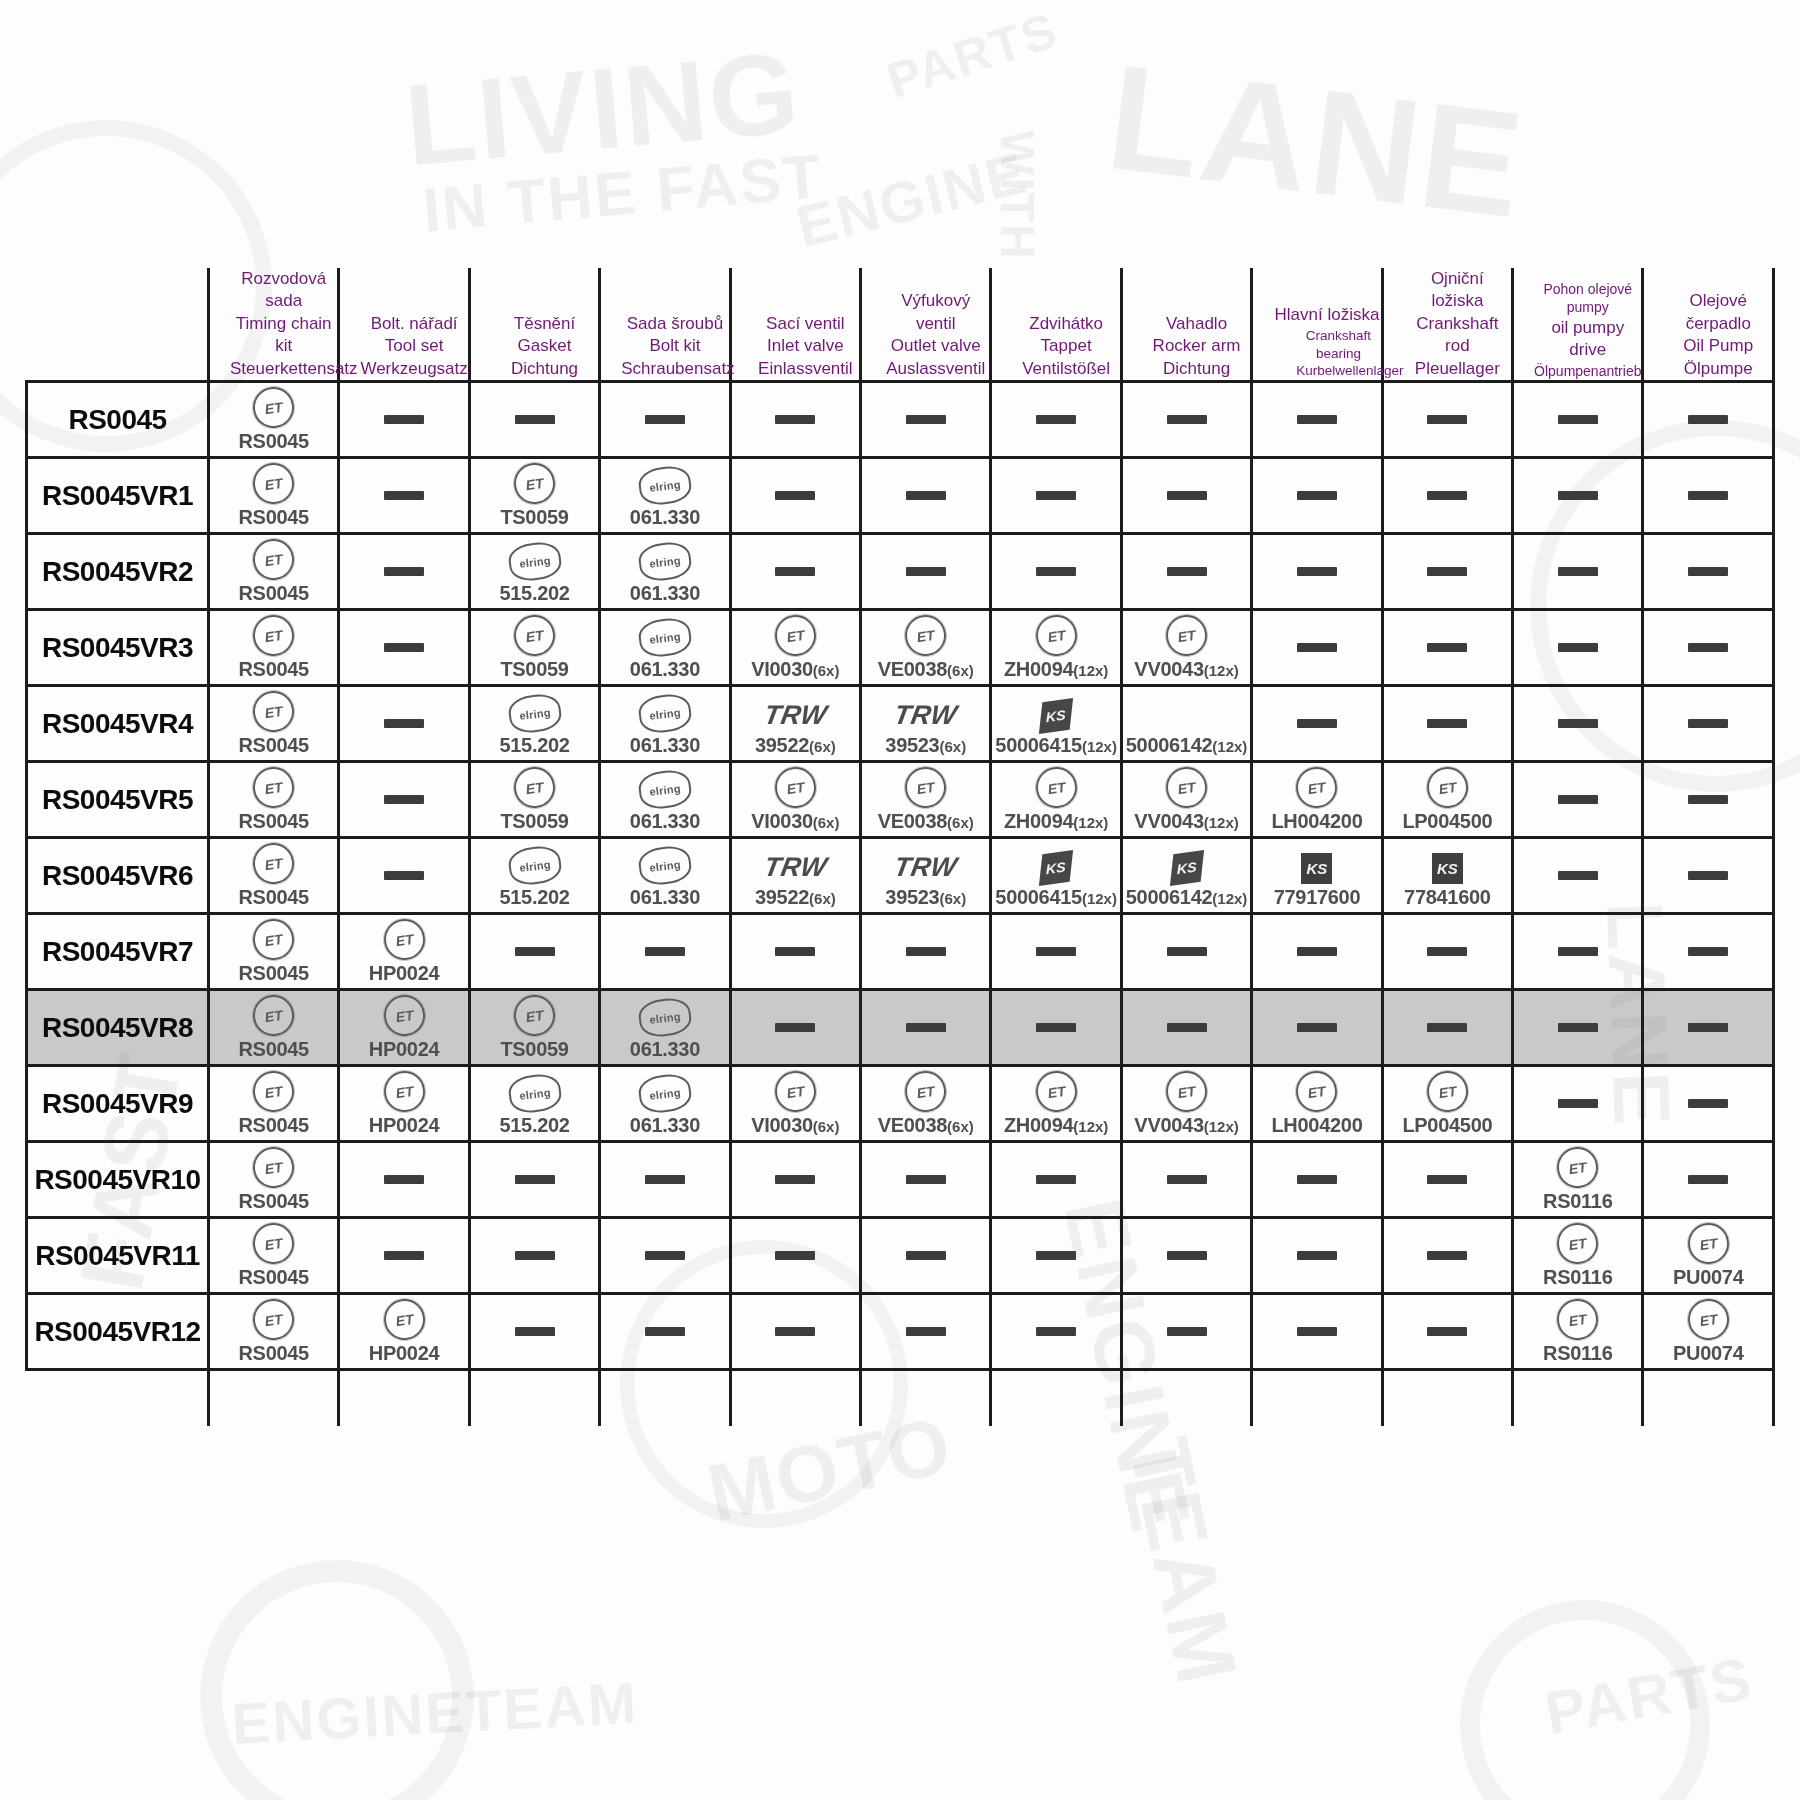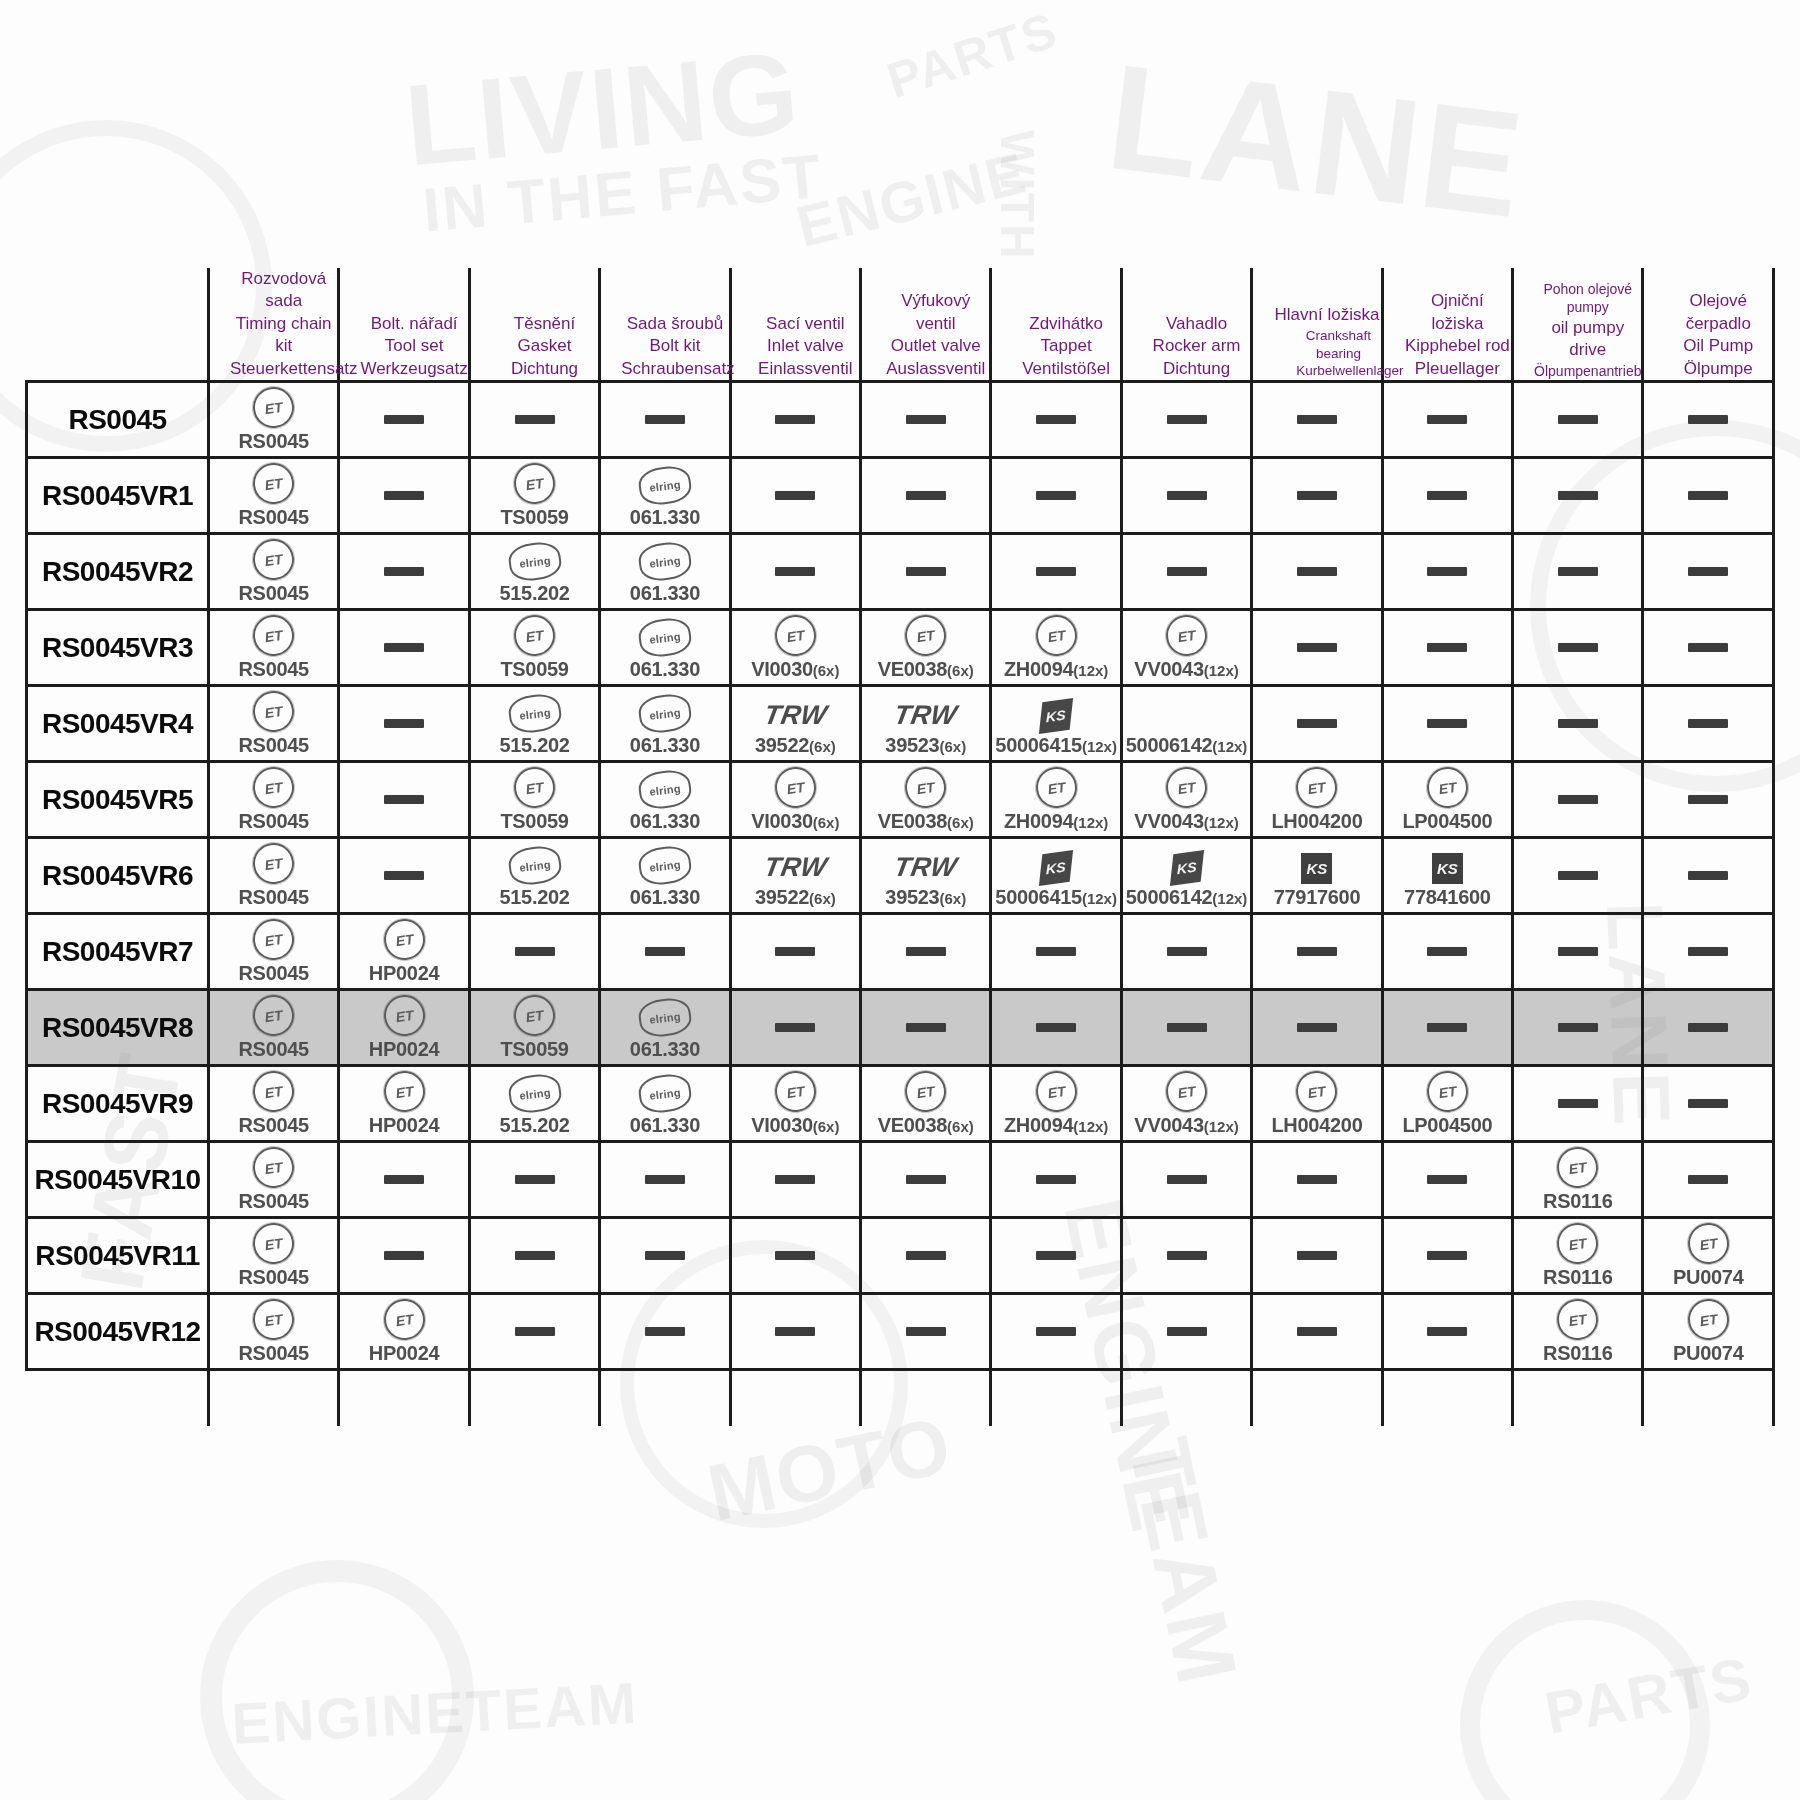--- a/index.html
+++ b/index.html
@@ -173,21 +173,21 @@
             <div class="hl hl2">Rocker arm</div>
             <div class="hl hl3">Dichtung</div>
           </th>
           <th>
             <div class="hl hl1">Hlavní ložiska</div>
             <div class="hl hl2">Crankshaft bearing</div>
             <div class="hl hl3">Kurbelwellenlager</div>
           </th>
           <th>
             <div class="hl hl1">Ojniční ložiska</div>
-            <div class="hl hl2">Kipphebel rod</div>
+            <div class="hl hl2">Crankshaft rod</div>
             <div class="hl hl3">Pleuellager</div>
           </th>
           <th>
             <div class="hl hl1">Pohon olejové pumpy</div>
             <div class="hl hl2">oil pumpy drive</div>
             <div class="hl hl3">Ölpumpenantrieb</div>
           </th>
           <th>
             <div class="hl hl1">Olejové čerpadlo</div>
             <div class="hl hl2">Oil Pump</div>

